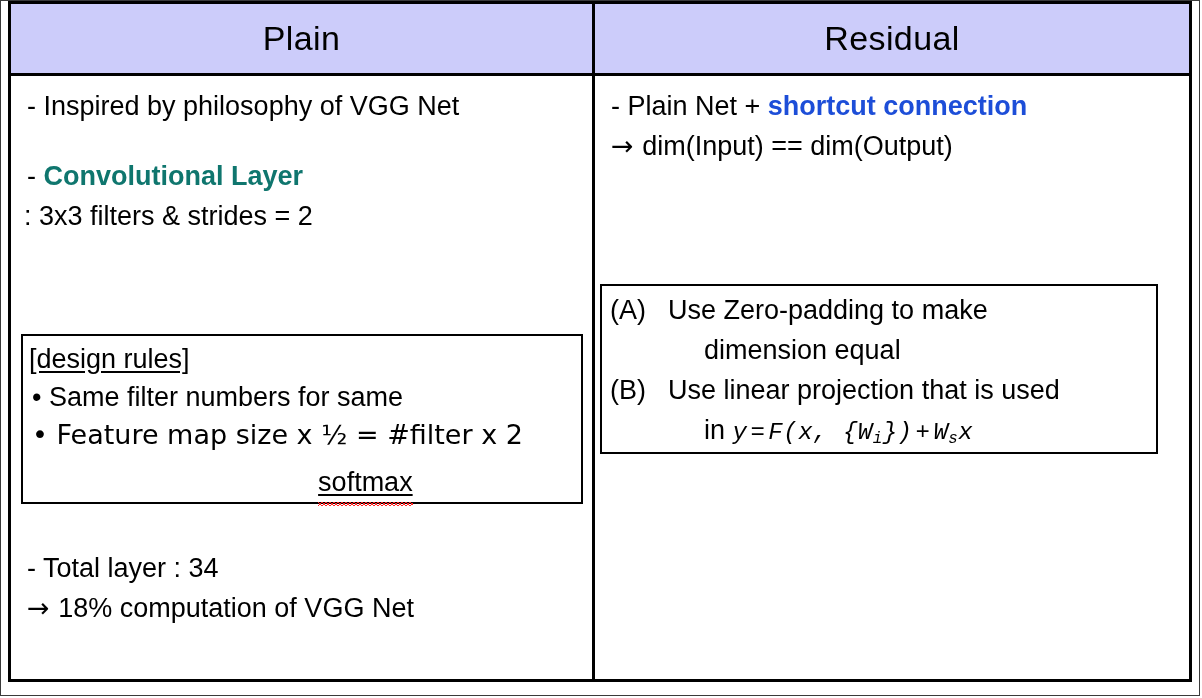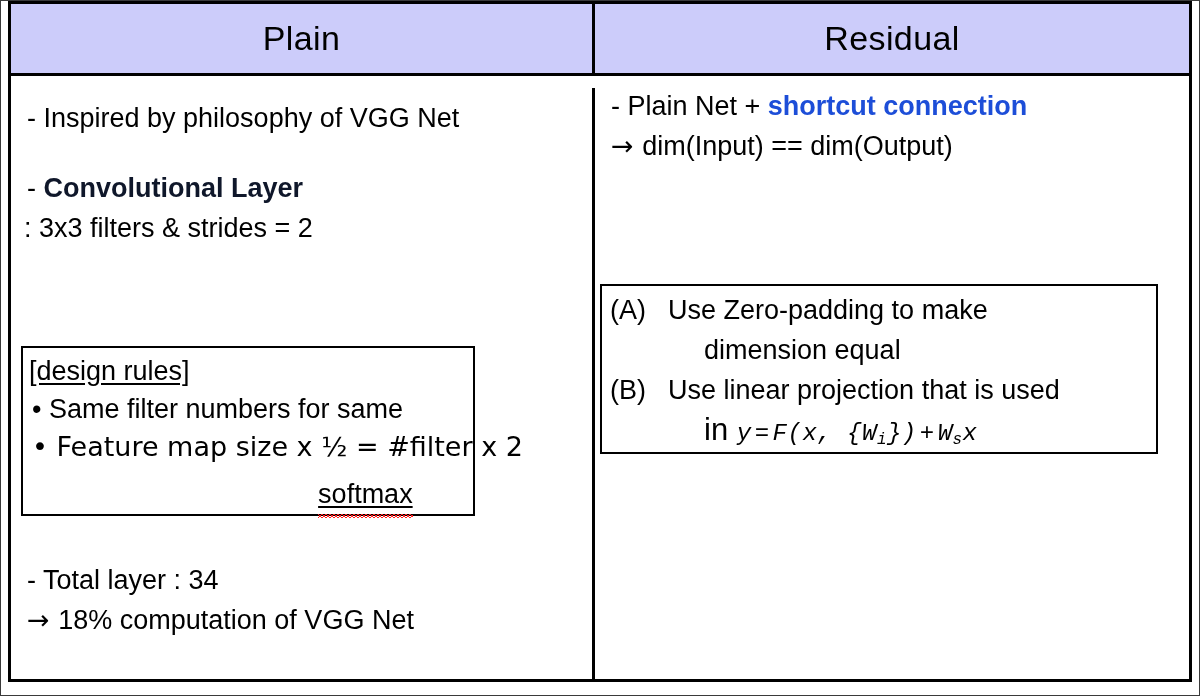--- a/index.html
+++ b/index.html
@@ -64,36 +64,36 @@
     letter-spacing: 0.4px;
   }
   .header-cell.col-left { border-right: 3px solid #000000; }
 
   .body-cell {
     background: #ffffff;
     position: relative;
     padding: 10px 0 0 0;
     overflow: hidden;
   }
-  .body-cell.col-left { border-right: 3px solid #000000; margin-top: 12px; }
+  .body-cell.col-left { border-right: 3px solid #000000; }
 
   
   .line {
     font-size: 27px;
     line-height: 40px;
     white-space: pre;
     padding-left: 16px;
   }
   .line.indent { padding-left: 13px; }
   .line.tight { line-height: 38px; }
   .spacer-md { height: 30px; }
   .spacer-lg { height: 46px; }
 
   .bold-blue {
-    color: #0f172a;
+    color: #0f766e;
     font-weight: bold;
   }
   .bold-red {
     color: #1d4ed8;
     font-weight: bold;
   }
   .uline { text-decoration: underline; text-underline-offset: 3px; }
 
   
   .spellcheck {
@@ -118,21 +118,21 @@
   
   .inner-box {
     border: 2px solid #000000;
     box-sizing: border-box;
     background: #ffffff;
   }
   #design-rules-box {
     position: absolute;
     left: 10px;
     top: 258px;
-    width: 454px;
+    width: 562px;
     height: 170px;
     padding-top: 4px;
   }
   #design-rules-box .line { padding-left: 12px; }
   #design-rules-box .bullet-line { padding-left: 9px; }
   #design-rules-box .cont-line { padding-left: 6px; }
 
   #ab-box {
     position: absolute;
     left: 5px;
@@ -170,21 +170,21 @@
   }
   .formula .op {
     font-style: normal;
     padding: 0 3px;
   }
   .formula sub {
     font-size: 0.66em;
     font-style: italic;
     vertical-align: -0.28em;
   }
-  .upright { font-style: normal; font-family: "Liberation Sans", sans-serif; font-size: 31px; }
+  .upright { font-style: normal; font-family: "Liberation Sans", sans-serif; font-size: 27px; }
 
   .arrow { font-family: "DejaVu Sans", sans-serif; }
   .halfglyph { font-family: "DejaVu Sans", sans-serif; }
 </style>
 </head>
 <body>
 
 <div id="page-frame">
 
   <div id="comparison-table">

